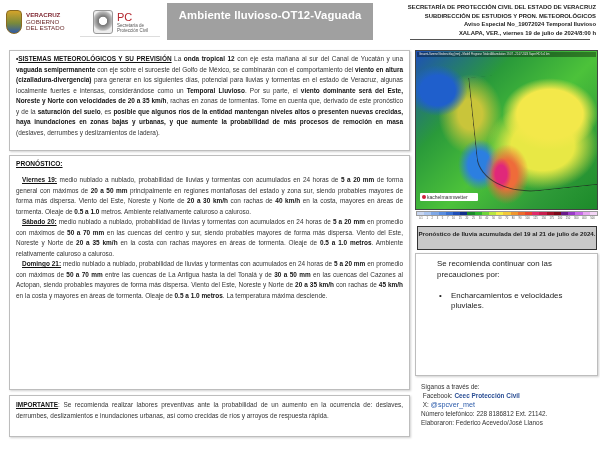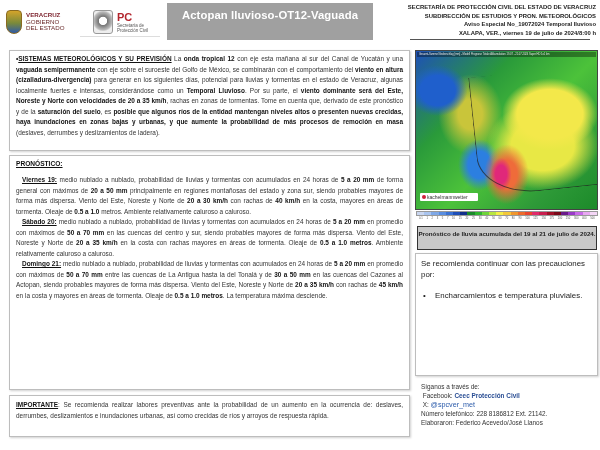--- a/index.html
+++ b/index.html
@@ -5,21 +5,21 @@
   * { box-sizing: border-box; margin: 0; padding: 0; }
   html, body { width: 600px; height: 450px; background: #ffffff; overflow: hidden; }
   body { position: relative; font-family: "Liberation Sans", sans-serif; color: #222; }
 
   .logo-ver { position: absolute; left: 6px; top: 6px; width: 64px; height: 32px; display: flex; align-items: center; }
   .shield { width: 16px; height: 24px; border-radius: 4px 4px 8px 8px; background: linear-gradient(#d4a42a, #7a8a3a 55%, #2f5aa8); border: 1px solid #8a6a20; margin-right: 4px; }
   .ver-text { font-size: 6.2px; line-height: 6.8px; color: #6a2a2a; }
   .ver-text .b { font-weight: bold; color: #7a1f2a; }
   .logo-pc { position: absolute; left: 93px; top: 6px; width: 70px; height: 32px; display: flex; align-items: center; }
   .pc-seal { width: 20px; height: 24px; border-radius: 3px; background: radial-gradient(circle at 50% 45%, #fff 25%, #777 30%, #bbb 60%, #eee 70%); border: 1px solid #999; margin-right: 4px; }
-  .pc-text .pc { font-size: 11px; font-weight: bold; color: #b3262e; line-height: 11px; }
+  .pc-text .pc { font-size: 11px; font-weight: normal; color: #b3262e; line-height: 11px; }
   .pc-text .sub { font-size: 4.5px; color: #555; line-height: 5px; }
   .logo-rule { position: absolute; left: 80px; top: 36px; width: 80px; height: 1px; background: #ddd; }
 
   .title-box { position: absolute; left: 167px; top: 3px; width: 206px; height: 37px; background: #a0a0a0; color: #fff; text-align: center; font-size: 11.3px; line-height: 14px; font-weight: bold; padding-top: 5px; letter-spacing: 0.1px; }
 
   .header-right { position: absolute; left: 398px; top: 3px; width: 198px; text-align: right; font-size: 5.9px; line-height: 8.5px; font-weight: bold; color: #222; }
   .header-right .rule { height: 1px; background: #555; margin: 2px 6px 0 12px; }
 
   .box { position: absolute; border: 1px solid #bdbdbd; background: #fff; box-shadow: 1px 1px 2px #d0d0d0; }
   .p { font-size: 6.45px; line-height: 10.5px; text-align: justify; color: #333; }
@@ -47,21 +47,21 @@
   .map-coast { position: absolute; left: 58px; top: 20px; width: 125px; height: 120px; border-left: 1px solid #222; border-bottom: 1px solid #222; border-bottom-left-radius: 60px 40px; transform: rotate(-6deg); opacity: 0.7; }
   .map-badge { position: absolute; left: 4px; top: 142px; width: 58px; height: 8px; background: #fff; font-size: 5px; line-height: 8px; color: #333; padding-left: 7px; border-radius: 1px; }
   .map-badge::before { content: ""; position: absolute; left: 2px; top: 2px; width: 4px; height: 4px; border-radius: 50%; background: #d0203a; }
 
   .colorbar { position: absolute; left: 416px; top: 211px; width: 182px; height: 5px; display: flex; border: 1px solid #999; }
   .colorbar span { flex: 1; height: 100%; }
   .colorbar-labels { position: absolute; left: 419px; top: 217px; width: 176px; display: flex; justify-content: space-between; font-size: 2.7px; color: #555; }
 
   .caption-box { position: absolute; left: 417px; top: 226px; width: 180px; height: 24px; background: #c8c8c8; border: 1px solid #333; text-align: center; font-size: 6.2px; font-weight: bold; line-height: 8px; padding-top: 3px; color: #222; }
 
-  .prec-box { position: absolute; left: 415px; top: 253px; width: 183px; height: 123px; border: 1px solid #bdbdbd; box-shadow: 1px 1px 2px #d0d0d0; padding: 5px 5px; font-size: 7.9px; line-height: 10.8px; color: #222; }
+  .prec-box { position: absolute; left: 415px; top: 253px; width: 183px; height: 123px; border: 1px solid #bdbdbd; box-shadow: 1px 1px 2px #d0d0d0; padding: 5px 21px; font-size: 7.9px; line-height: 10.8px; color: #222; }
   .prec-intro { margin-bottom: 10px; }
   .prec-list { list-style: none; }
   .prec-list li { position: relative; padding-left: 14px; }
   .prec-list li::before { content: "•"; position: absolute; left: 2px; top: 0; }
 
   .contact { position: absolute; left: 421px; top: 383px; width: 175px; font-size: 6.4px; line-height: 8.9px; color: #333; }
   .contact .link { color: #2a4e94; font-weight: bold; }
   .contact .xlink { color: #2a5aaa; font-size: 7.2px; }
 </style>
 </head>
@@ -79,21 +79,21 @@
   <div class="pc-seal"></div>
   <div class="pc-text">
     <div class="pc">PC</div>
     <div class="sub">Secretaría de</div>
     <div class="sub">Protección Civil</div>
   </div>
 </div>
 <div class="logo-rule"></div>
 
 <div class="title-box">
-  <div>Actopan lluvioso-OT12-Vaguada</div>
+  <div>Ambiente lluvioso-OT12-Vaguada</div>
 </div>
 
 <div class="header-right">
   <div>SECRETARÍA DE PROTECCIÓN CIVIL DEL ESTADO DE VERACRUZ</div>
   <div>SUBDIRECCIÓN DE ESTUDIOS Y PRON. METEOROLÓGICOS</div>
   <div>Aviso Especial No_19072024 Temporal lluvioso</div>
   <div>XALAPA, VER., viernes 19 de julio de 2024/8:00 h</div>
   <div class="rule"></div>
 </div>
 
@@ -170,21 +170,21 @@
     <span>250</span>
     <span>300</span>
     <span>400</span>
     <span>500</span>
   </div>
 <div class="caption-box">Pronóstico de lluvia acumulada del 19 al 21 de julio de 2024.</div>
 
 <div class="prec-box">
   <div class="prec-intro">Se recomienda continuar con las precauciones por:</div>
   <ul class="prec-list">
-    <li>Encharcamientos e temperatura pluviales.</li>
+    <li>Encharcamientos e velocidades pluviales.</li>
   </ul>
 </div>
 
 <div class="contact">
   <div>Síganos a través de:</div>
   <div>&nbsp;<span>Facebook: </span><span class="link">Ceec Protección Civil</span></div>
   <div>&nbsp;<span>X: </span><span class="xlink">@spcver_met</span></div>
   <div>Número telefónico:  228 8186812 Ext. 21142.</div>
   <div>Elaboraron: Federico Acevedo/José  Llanos</div>
 </div>

